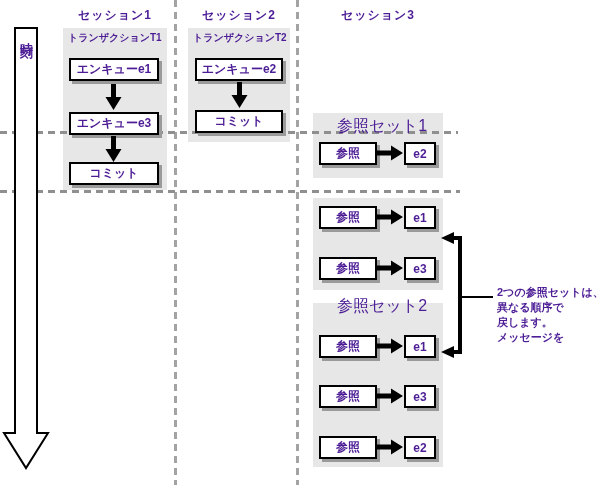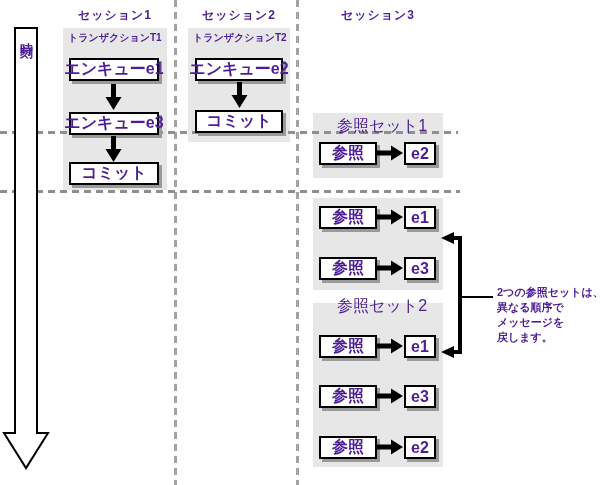--- a/index.html
+++ b/index.html
@@ -7,21 +7,21 @@
     position:relative; width:609px; height:485px; background:#ffffff;
     font-family:"Liberation Sans", sans-serif; overflow:hidden; color:#4c1d95;
   }
   .panel { position:absolute; background:#e7e7e7; z-index:1; }
   .vdash { position:absolute; top:0; width:3px; height:485px; z-index:2;
     background:repeating-linear-gradient(to bottom,#a3a3a3 0 7px, transparent 7px 12px); }
   .hdash { position:absolute; height:3px; z-index:2;
     background:repeating-linear-gradient(to right,#8f8f8f 0 7px, transparent 7px 12px); }
   .wbox { position:absolute; height:23px; background:#fff; border:2px solid #000;
     box-shadow:3px 3px 0 #9a9a9a; box-sizing:border-box; display:flex; align-items:center;
-    justify-content:center; font-size:16px; font-weight:bold; z-index:3; white-space:nowrap; }
+    justify-content:center; font-size:12px; font-weight:bold; z-index:3; white-space:nowrap; }
   .stitle { position:absolute; font-size:12px; font-weight:bold; text-align:center;
     z-index:3; white-space:nowrap; letter-spacing:1px; }
   .plabel { position:absolute; font-size:10px; font-weight:bold; z-index:3; white-space:nowrap; }
   .glabel { position:absolute; font-size:16px; font-weight:normal; z-index:3; white-space:nowrap;margin-left:18px; }
   .arrow { position:absolute; z-index:3; }
   .blk { position:absolute; background:#000; z-index:3; }
   .tri-left { position:absolute; width:0; height:0; border-top:6px solid transparent;
     border-bottom:6px solid transparent; border-right:13px solid #000; z-index:3; }
   .time-label { position:absolute; writing-mode:vertical-rl; text-orientation:upright;
     font-size:13px; font-weight:bold; z-index:4; letter-spacing:2px; }
@@ -113,17 +113,17 @@
   <div class="blk" style="left:458px;top:236px;width:4px;height:118px"></div>
   <div class="blk" style="left:452px;top:236px;width:6px;height:4px"></div>
   <div class="blk" style="left:452px;top:350px;width:6px;height:4px"></div>
   <div class="tri-left" style="left:441px;top:232px"></div>
   <div class="tri-left" style="left:441px;top:346px"></div>
 
   <div class="blk" style="left:462px;top:296px;width:31px;height:2px"></div>
   <div class="ann" style="left:497px;top:270px">
     <div class="ann-line">2つの参照セットは、</div>
     <div class="ann-line">異なる順序で</div>
+    <div class="ann-line">戻します。</div>
     <div class="ann-line">メッセージを</div>
-    <div class="ann-line">戻します。</div>
   </div>
 
 </div>
 
 </body></html>

